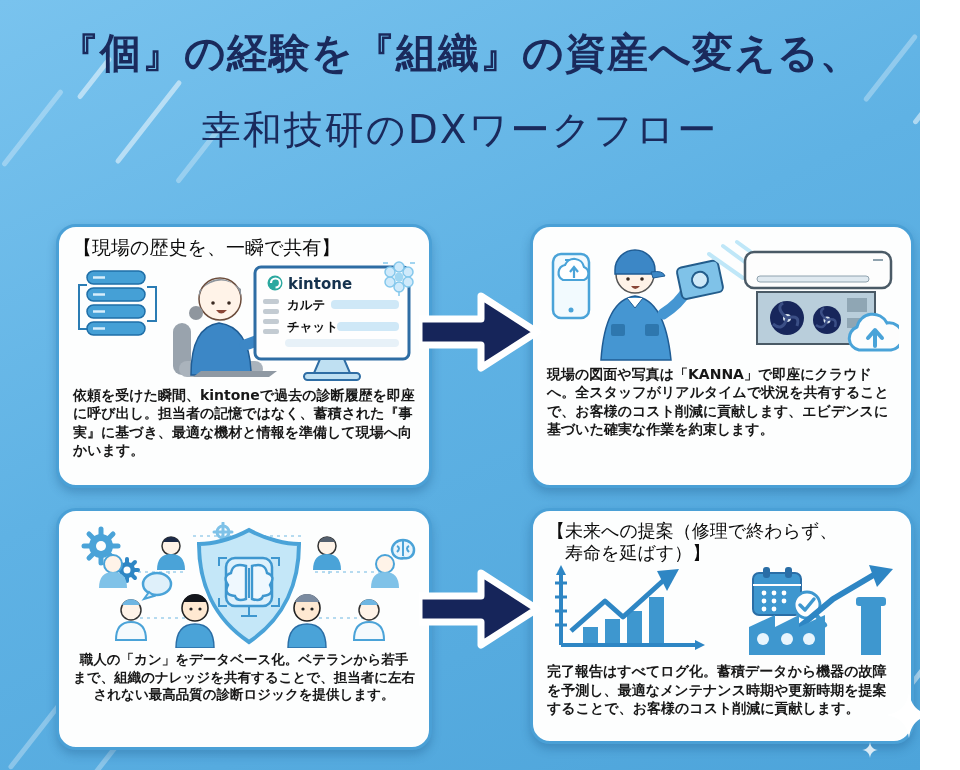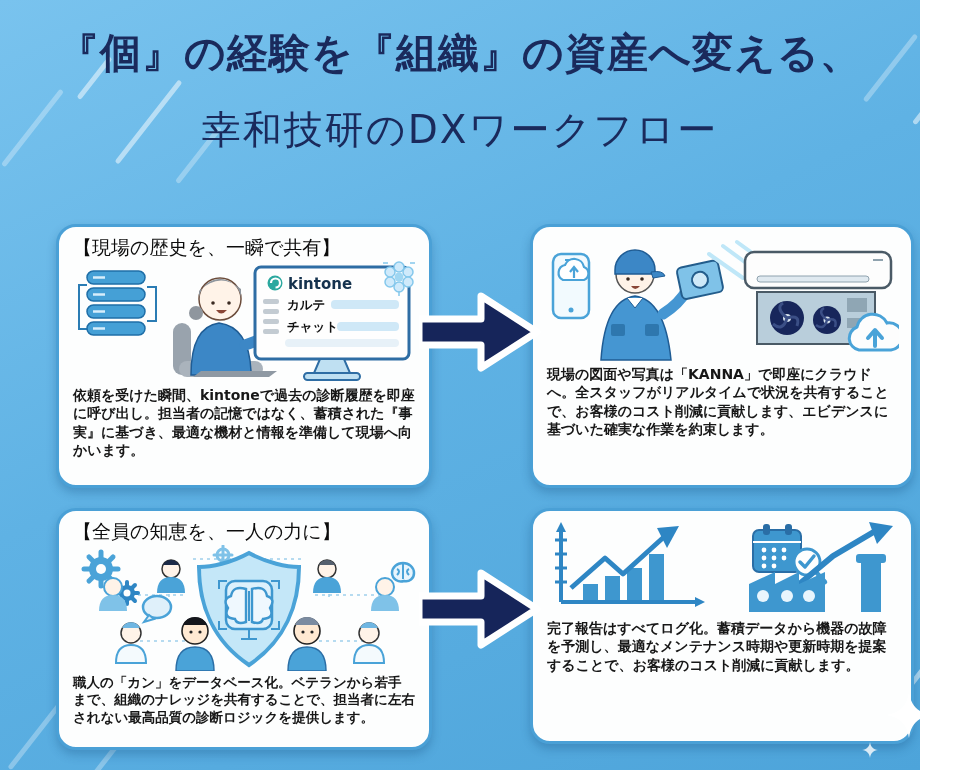--- a/index.html
+++ b/index.html
@@ -17,21 +17,21 @@
     position:absolute;background:#fdfefe;border:3px solid #4aa0d6;border-radius:20px;
     box-shadow:0 5px 10px rgba(20,75,125,.3);padding:9px 14px;box-sizing:border-box;
   }
   #panel1{left:56px;top:224px;width:376px;height:264px;}
   #panel2{left:530px;top:224px;width:384px;height:264px;}
   #panel3{left:56px;top:508px;width:376px;height:242px;}
   #panel4{left:530px;top:508px;width:384px;height:236px;}
   .panel-heading{font-size:19px;font-weight:400;color:#0c0c0c;line-height:1.2;}
   .panel-heading .line2{text-indent:1em;}
   .panel-body{font-size:14px;font-weight:700;color:#171717;line-height:1.32;margin-top:3px;}
-  #panel3 .panel-body{font-size:13.5px;line-height:1.3;}
+  #panel3 .panel-body{font-size:13.5px;line-height:1.3;text-align:center;}
   #panel4 .panel-heading{font-size:18px;}
   .illus{display:block;margin:2px auto 0;}
   .arrow{position:absolute;width:125px;height:92px;}
   #arrow1{left:419px;top:286px;}
   #arrow2{left:419px;top:563px;}
   .sparkle{position:absolute;left:886px;top:692px;width:46px;height:46px;}
   .sparkle-small{position:absolute;left:862px;top:742px;width:16px;height:16px;opacity:.8;}
 </style>
 </head>
 <body>
@@ -176,21 +176,20 @@
 
       <g>
         <path d="M312 112 a12 12 0 0 1 -2 -23 a16 16 0 0 1 30 -4 a11 11 0 0 1 4 27 Z" fill="#fdfdfd" stroke="#4aa3d8" stroke-width="3"></path>
         <path d="M328 108 v-14 M321 100 l7 -8 l7 8" fill="none" stroke="#4aa3d8" stroke-width="4" stroke-linecap="round" stroke-linejoin="round"></path>
       </g>
     </svg>
     <div class="panel-body">現場の図面や写真は「KANNA」で即座にクラウドへ。全スタッフがリアルタイムで状況を共有することで、お客様のコスト削減に貢献します、エビデンスに基づいた確実な作業を約束します。</div>
   </div>
 
   <div class="panel" id="panel3">
-    <div class="panel-heading">【全員の知恵を、一人の力に】</div>
     <svg class="illus" width="352" height="126" viewBox="0 0 352 126">
 
       <g stroke="#9fd0ec" stroke-width="1.6" stroke-dasharray="3 4" fill="none">
         <path d="M44 50 H110 M96 28 V54 M256 28 V54 M242 50 H308 M60 96 H120 M232 96 H292 M120 14 H232"></path>
       </g>
 
       <g>
         <g transform="translate(28,24)" stroke="#4aa3d8" stroke-width="5" stroke-linecap="round">
           <line x1="0" y1="-17" x2="0" y2="17"></line>
             <line x1="-17" y1="0" x2="17" y2="0"></line>
@@ -276,20 +275,24 @@
         <path d="M-3 -20 q-13 -4 -15 7 q-9 3 -3 12 q-5 10 7 11 q2 6 11 3 Z" fill="#eff8fe" stroke="#3e97cf" stroke-width="2.4"></path>
         <path d="M3 -20 q13 -4 15 7 q9 3 3 12 q5 10 -7 11 q-2 6 -11 3 Z" fill="#eff8fe" stroke="#3e97cf" stroke-width="2.4"></path>
         <line x1="0" y1="-18" x2="0" y2="12" stroke="#3e97cf" stroke-width="2"></line>
         <path d="M0 20 v10 M-8 30 h16" fill="none" stroke="#3e97cf" stroke-width="2"></path>
       </g>
     </svg>
     <div class="panel-body">職人の「カン」をデータベース化。ベテランから若手まで、組織のナレッジを共有することで、担当者に左右されない最高品質の診断ロジックを提供します。</div>
   </div>
 
   <div class="panel" id="panel4">
+    <div class="panel-heading">
+      <div class="line1">【未来への提案（修理で終わらず、</div>
+      <div class="line2">寿命を延ばす）】</div>
+    </div>
     <svg class="illus" width="356" height="94" viewBox="0 0 356 94">
 
       <g>
         <line x1="14" y1="6" x2="14" y2="80" stroke="#2e86c4" stroke-width="4"></line>
         <polygon points="14,0 9,10 19,10" fill="#2e86c4"></polygon>
         <line x1="14" y1="80" x2="152" y2="80" stroke="#2e86c4" stroke-width="4"></line>
         <polygon points="158,80 148,75 148,85" fill="#2e86c4"></polygon>
         <g stroke="#2e86c4" stroke-width="3">
           <line x1="8" y1="18" x2="20" y2="18"></line>
             <line x1="8" y1="32" x2="20" y2="32"></line>

